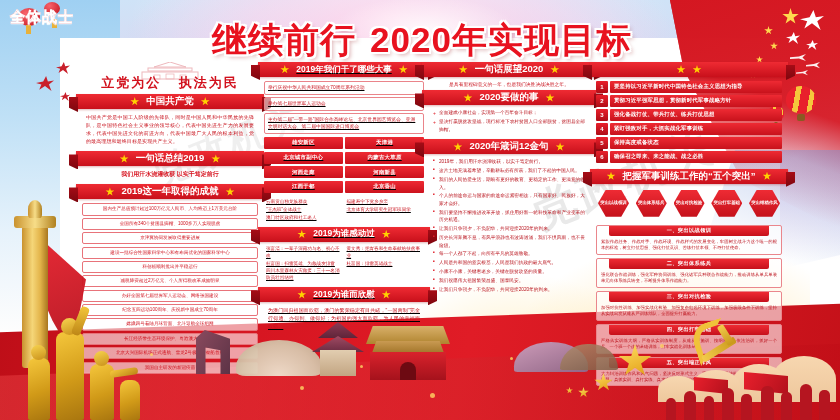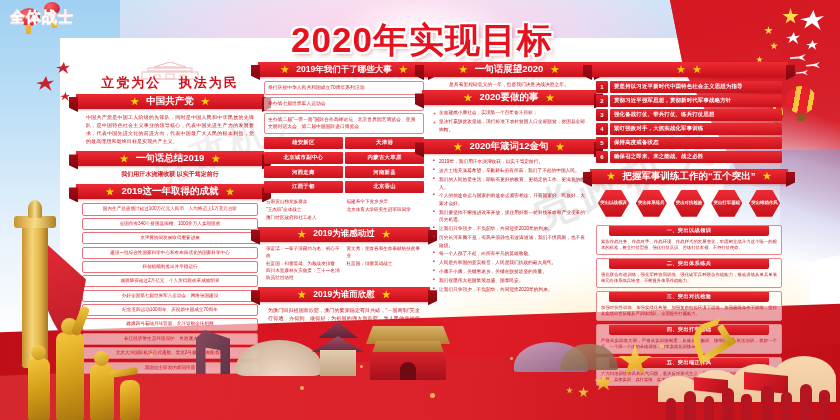--- a/index.html
+++ b/index.html
@@ -160,21 +160,21 @@
   }
   .title-glow{
     position:absolute; left:330px; top:-4px; width:190px; height:70px;
     background:radial-gradient(ellipse at center, rgba(255,255,255,.9), rgba(255,245,255,0) 70%);
     pointer-events:none;
   }
 
   
   .col{ position:absolute; top:62px; }
   #col1{ left:82px;  width:176px; }
-  #col2{ left:264px; width:160px; }
+  #col2{ left:264px; width:160px;text-decoration:underline; }
   #col3{ left:428px; width:162px; }
   #col4{ left:596px; width:186px; }
 
   
   .ribbon{
     position:relative; height:15px; margin:0 -6px 4px;
     background:linear-gradient(180deg,#ef2b33,#c8101b);
     display:flex; align-items:center; justify-content:center; gap:7px;
     color:#fff; font-size:8.5px; font-weight:bold; white-space:nowrap;
     box-shadow:0 1px 2px rgba(150,0,10,.3);
@@ -325,20 +325,21 @@
   <div class="lantern" style="left:18px;top:8px;"></div>
   <div class="lantern" style="left:44px;top:2px;width:16px;height:13px;"></div>
 
   <div class="dove" style="left:56px;top:62px;width:14px;height:12px;background:#c9202b;"></div>
   <div class="dove" style="left:36px;top:76px;width:18px;height:15px;background:#c9202b;"></div>
   <div class="dove" style="left:60px;top:92px;width:10px;height:9px;background:#c9202b;"></div>
 
   <div class="org-name">全体战士</div>
   <div class="title-glow"></div>
   <div class="main-title">
+    <span>继续前行</span>
     <span>2020年实现目标</span>
   </div>
 
   <div class="watermark">党政机关</div>
   <div class="watermark2">党政机关</div>
 
   <div class="col" id="col1">
     <div class="gate">
       <svg class="gate-svg" width="84" height="18" viewBox="0 0 84 18">
         <path d="M42 0 L58 5 L26 5 Z" fill="none" stroke="#e8a0a6" stroke-width="1"></path>

